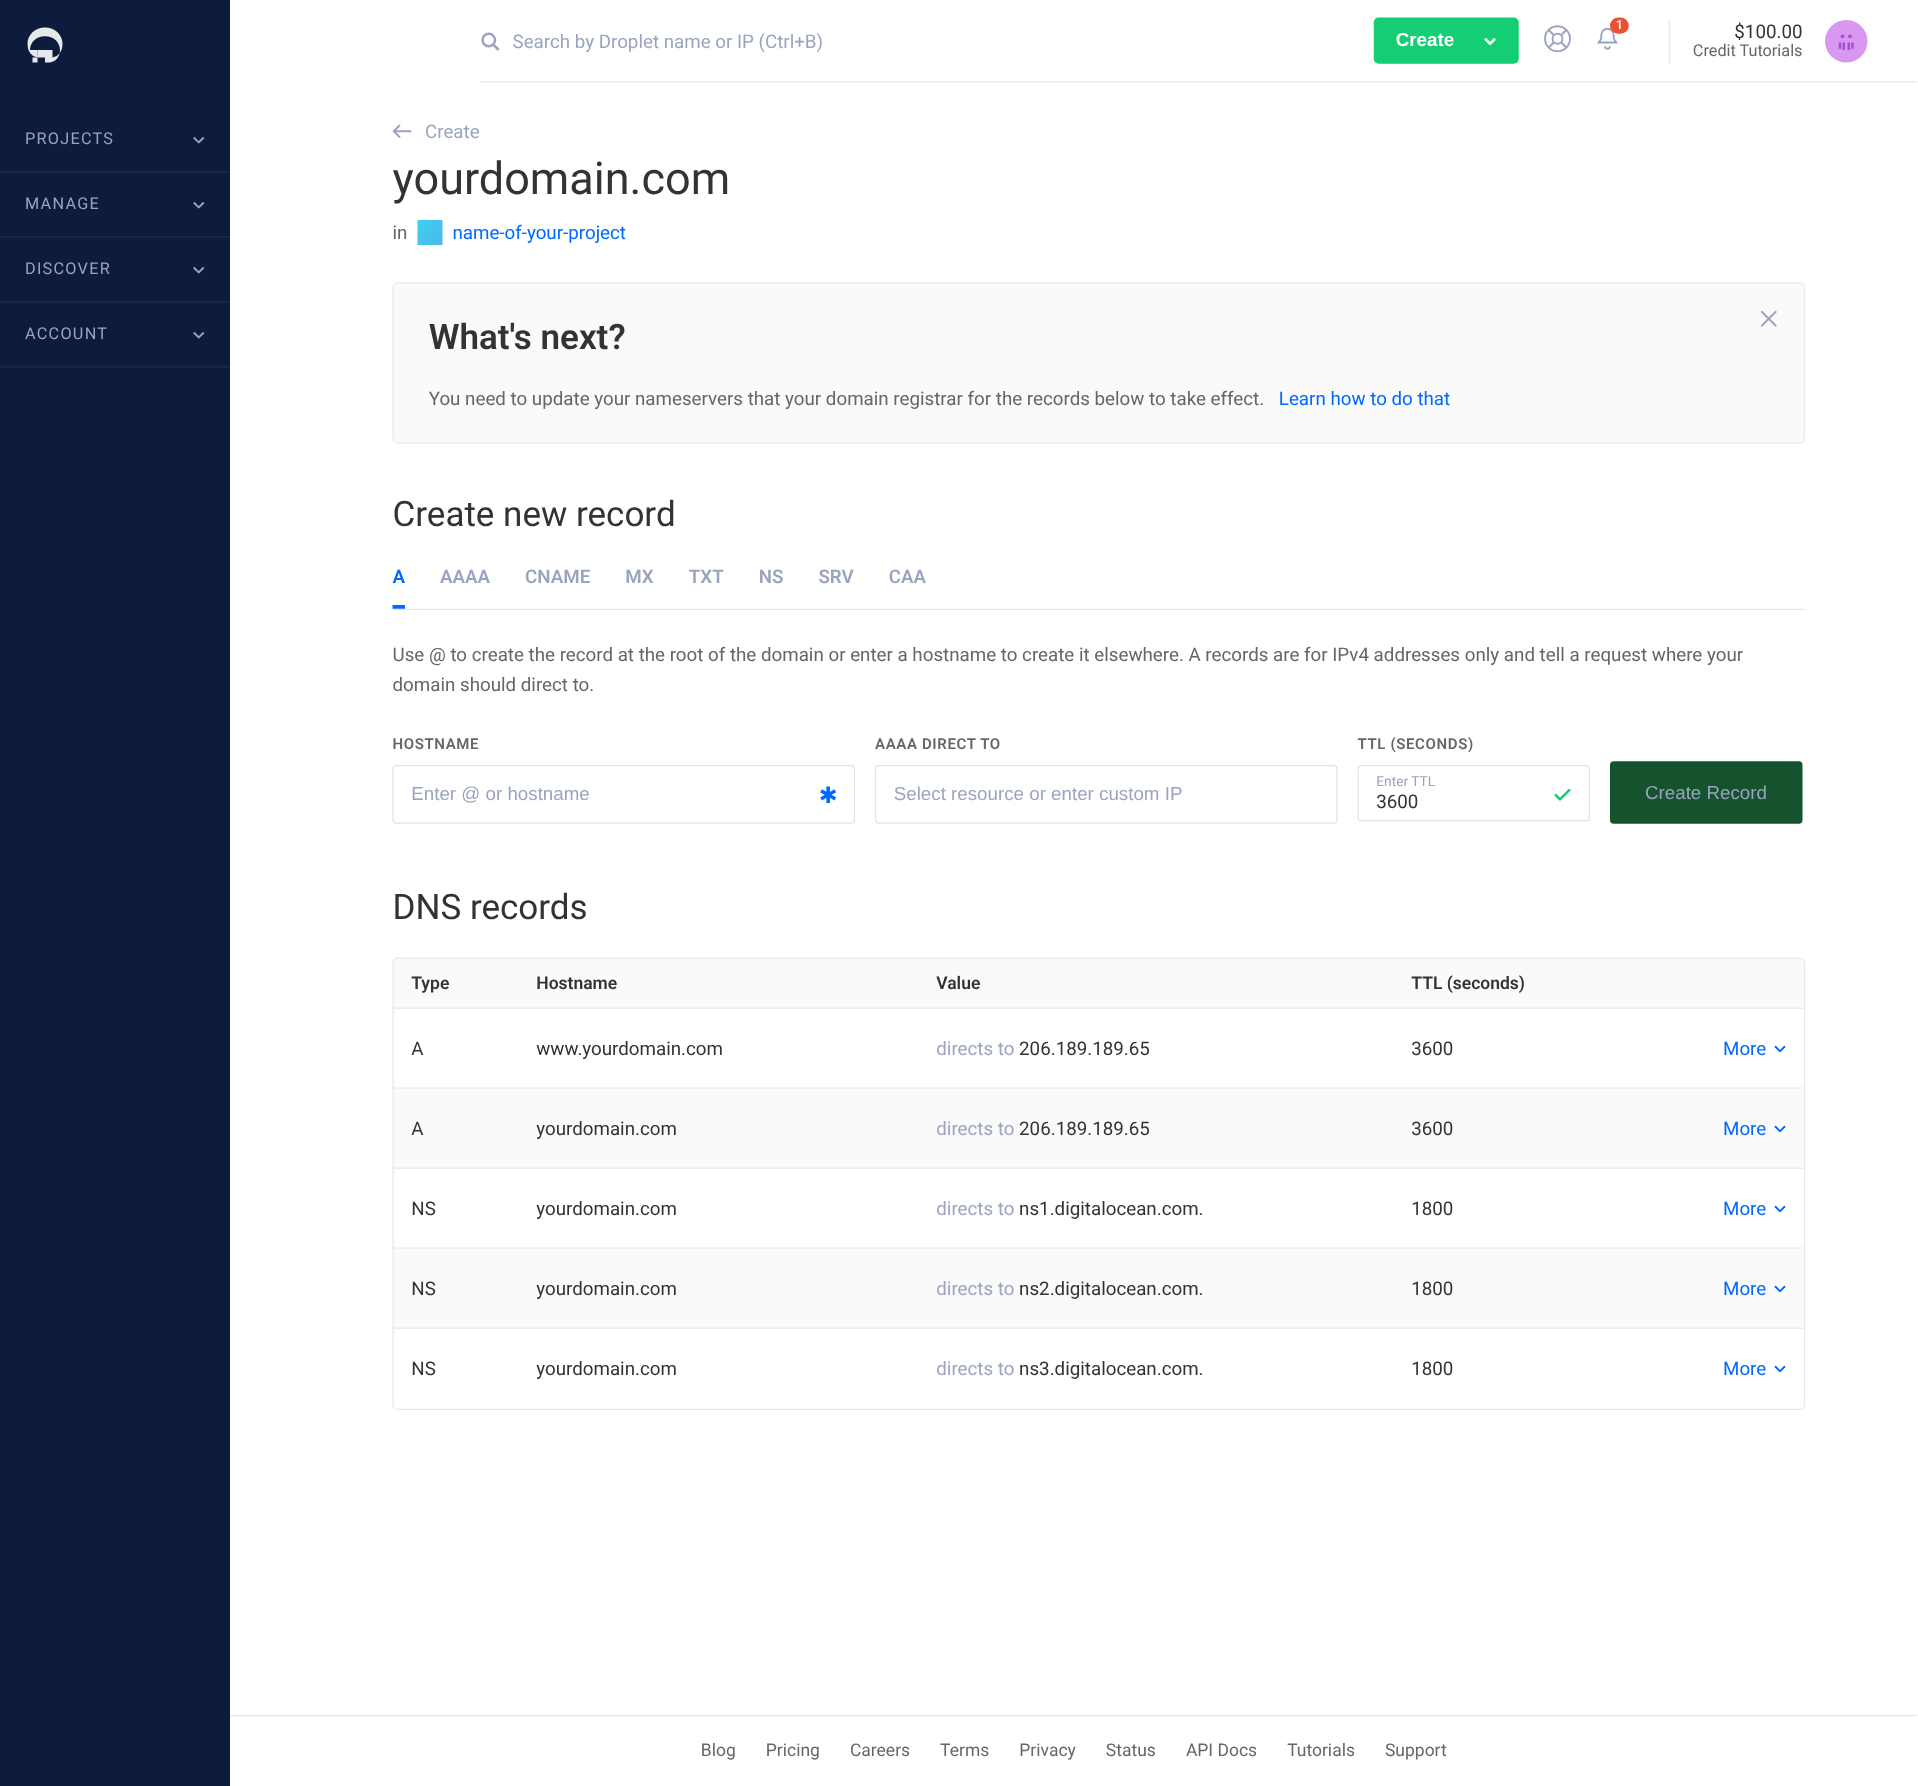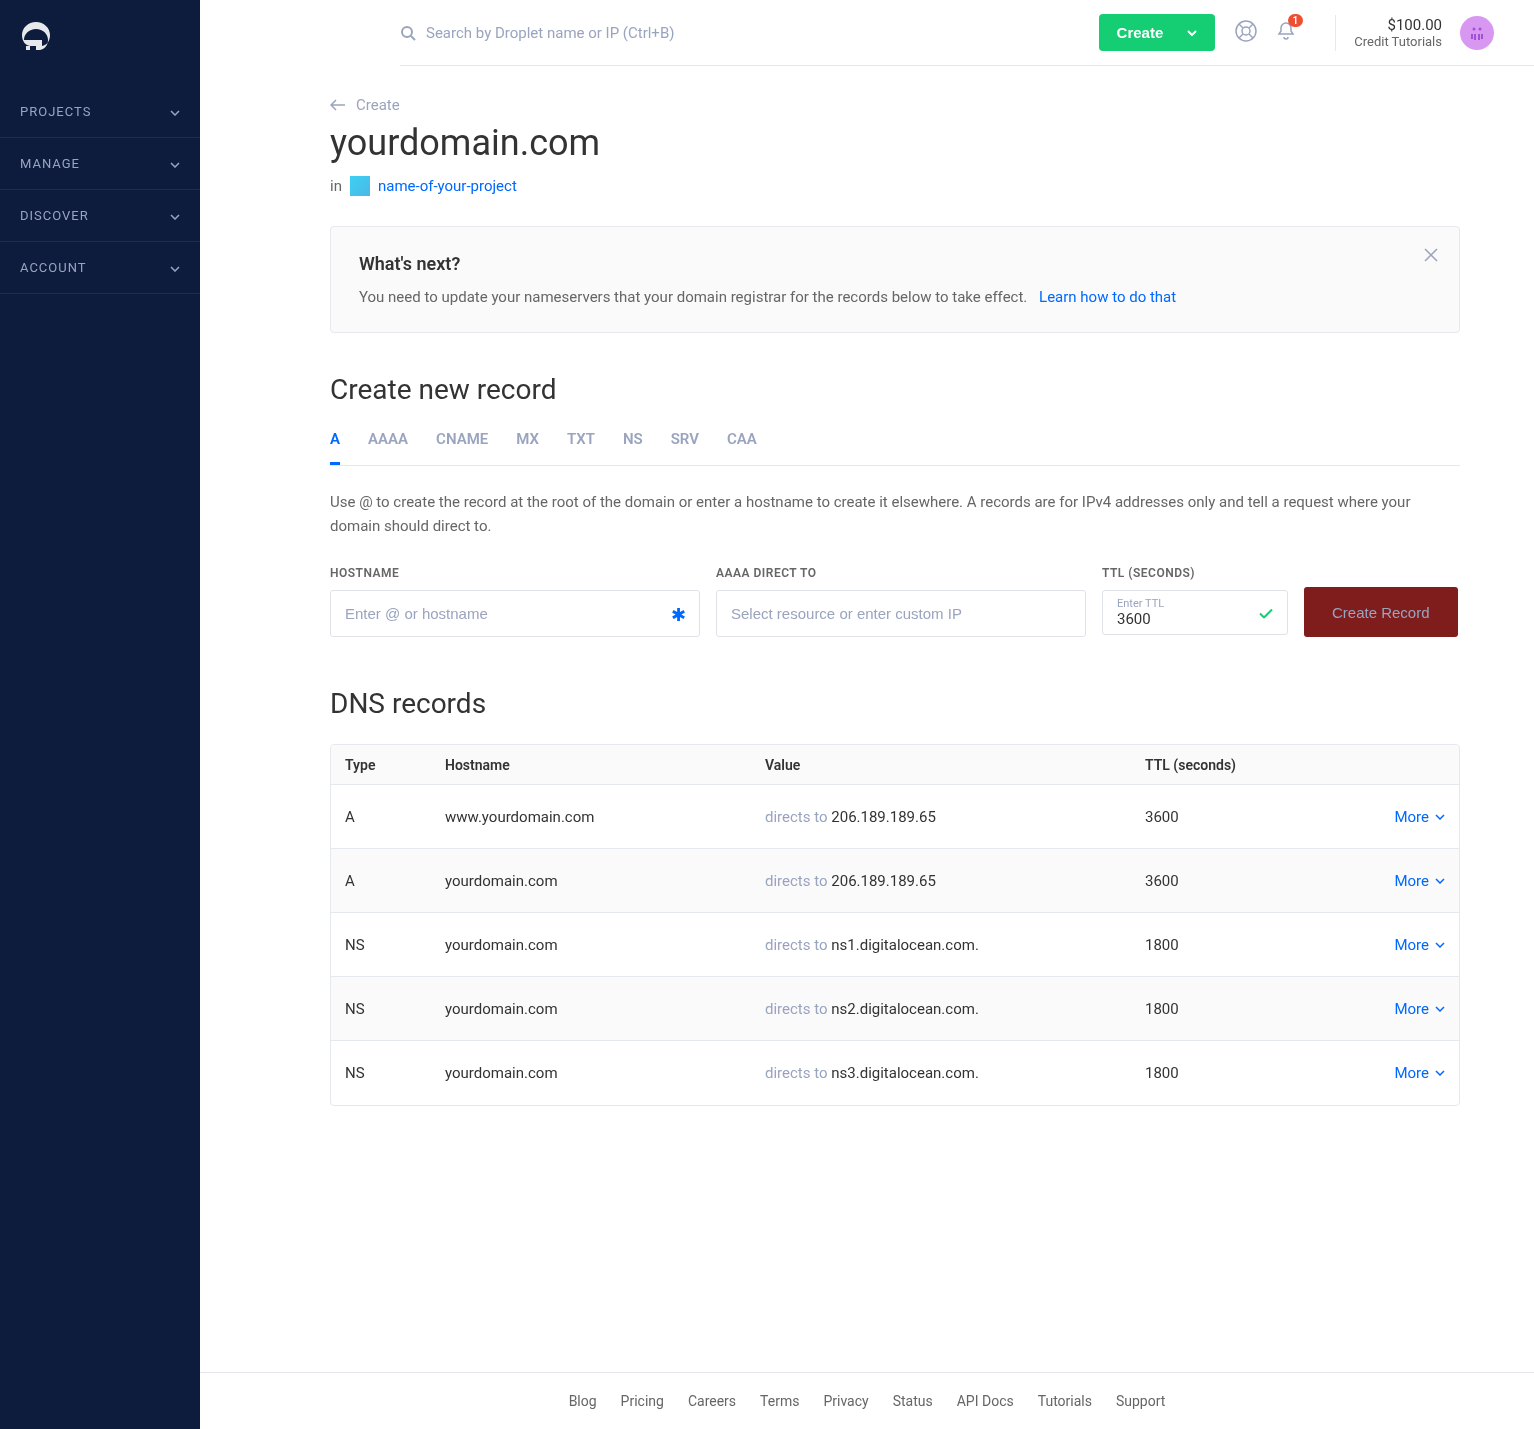--- a/index.html
+++ b/index.html
@@ -10,21 +10,21 @@
     body {
       font-family: -apple-system, BlinkMacSystemFont, "Segoe UI", Roboto, Helvetica, Arial, sans-serif;
       background: #fff;
       color: #333;
     }
     .app {
       display: flex;
       min-height: 100vh;
     }
     .sidebar {
-      width: 200px;
+      width: 184px;
       background: #0d1b3d;
       flex-shrink: 0;
       padding-top: 20px;
     }
     .logo {
       padding: 0 20px 30px 20px;
     }
     .sidebar-section {
       border-bottom: 1px solid rgba(255,255,255,0.08);
     }
@@ -149,23 +149,23 @@
     .project-link { color: #0069ff; }
     .info-box {
       border: 1px solid #e5e8ec;
       border-radius: 4px;
       padding: 26px 28px;
       position: relative;
       margin-bottom: 40px;
       background: #fafafa;
     }
     .info-box h3 {
-      font-size: 18px;
+      font-size: 28px;
       font-weight: 600;
-      margin-bottom: 14px;
+      margin-bottom: 24px;
       color: #333;
     }
     .info-box p {
       color: #666;
       font-size: 15px;
     }
     .info-box a { color: #0069ff; margin-left: 8px; text-decoration: none; }
     .close-x {
       position: absolute;
       top: 20px;
@@ -253,21 +253,21 @@
       color: #333;
     }
     .ttl-check {
       position: absolute;
       right: 14px;
       top: 50%;
       transform: translateY(-50%);
       color: #15cd72;
     }
     .create-record-btn {
-      background: #7f1d1d;
+      background: #14532d;
       color: #9aa4bf;
       border: none;
       padding: 14px 28px;
       border-radius: 3px;
       font-size: 15px;
       cursor: not-allowed;
       align-self: flex-end;
       height: 50px;
     }
     .table {

